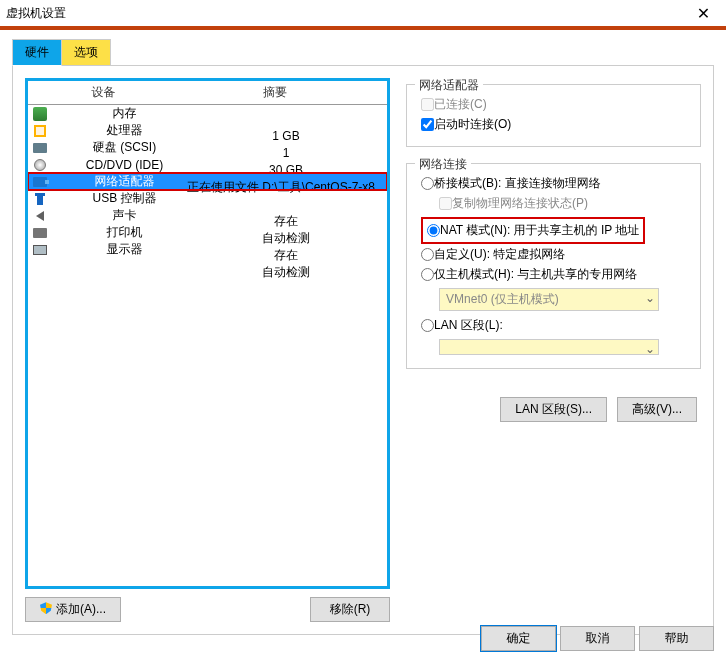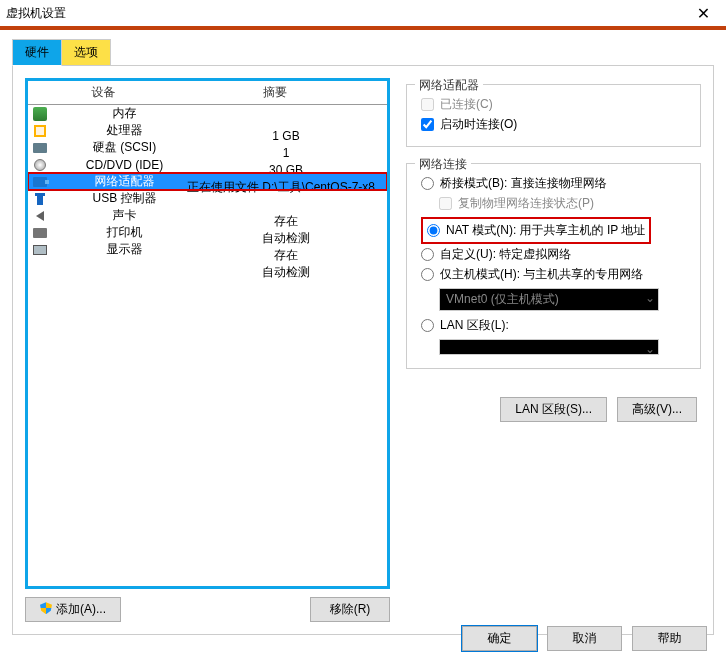--- a/index.html
+++ b/index.html
@@ -32,31 +32,31 @@
 
 .left-buttons { display: flex; justify-content: space-between; gap: 10px; padding: 8px 0 0 0; }
 .btn { padding: 3px 14px; border: 1px solid #adadad; background: #e1e1e1; color: #000; min-width: 80px; text-align: center; }
 .btn:disabled, .btn.disabled { color: #888; }
 
 .right { flex: 1; display: flex; flex-direction: column; gap: 10px; }
 
 .group { border: 1px solid #ccc; padding: 8px 10px 10px 10px; position: relative; margin-top: 6px; }
 .group .legend { position: absolute; top: -8px; left: 8px; background: #fff; padding: 0 4px; color: #333; }
 
-.checkbox-row, .radio-row { display: flex; align-items: center; gap: 6px; margin: 3px 0 3px 4px; }
+.checkbox-row, .radio-row { display: flex; align-items: center; gap: 0; margin: 3px 0 3px 4px; }
 .checkbox-row input, .radio-row input { width: 13px; height: 13px; }
 .radio-row.hl { outline: 2px solid #d40000; outline-offset: 2px; display: inline-flex; padding: 1px 2px; }
 .radio-row label.disabled, .checkbox-row label.disabled { color: #888; }
 .select-wrap { position: relative; display: inline-block; margin-left: 22px; margin-top: 2px; width: 220px; }
-.select-wrap .fake { border: 1px solid #ccc; background: #000000; color: #888; padding: 2px 20px 2px 6px; }
+.select-wrap .fake { border: 1px solid #ccc; background: #fef9c3; color: #888; padding: 2px 20px 2px 6px; }
 .select-wrap .arrow { position: absolute; right: 4px; top: 3px; color: #666; }
 
 .right-buttons { display: flex; justify-content: flex-end; gap: 10px; margin-top: 18px; padding-right: 4px; }
 
-.footer { position: absolute; bottom: 8px; right: 19px; display: flex; gap: 10px; }
+.footer { position: absolute; bottom: 8px; right: 12px; display: flex; gap: 4px; }
 .footer .btn { min-width: 75px; }
 .footer .btn.primary { outline: 1px solid #0078d7; }
 
 
 .ic { width: 14px; height: 14px; }
 .ic-mem { background: linear-gradient(#4caf50,#2e7d32); border-radius: 2px; }
 .ic-cpu { width: 12px; height: 12px; border: 2px solid #ffb300; background: #fff3e0; }
 .ic-hdd { width: 14px; height: 10px; background: #607d8b; border-radius: 1px; }
 .ic-cd { width: 12px; height: 12px; border-radius: 50%; background: radial-gradient(#fff,#9e9e9e); border: 1px solid #777; }
 .ic-net { width: 14px; height: 10px; background: #1976d2; border-radius: 1px; position: relative; }

